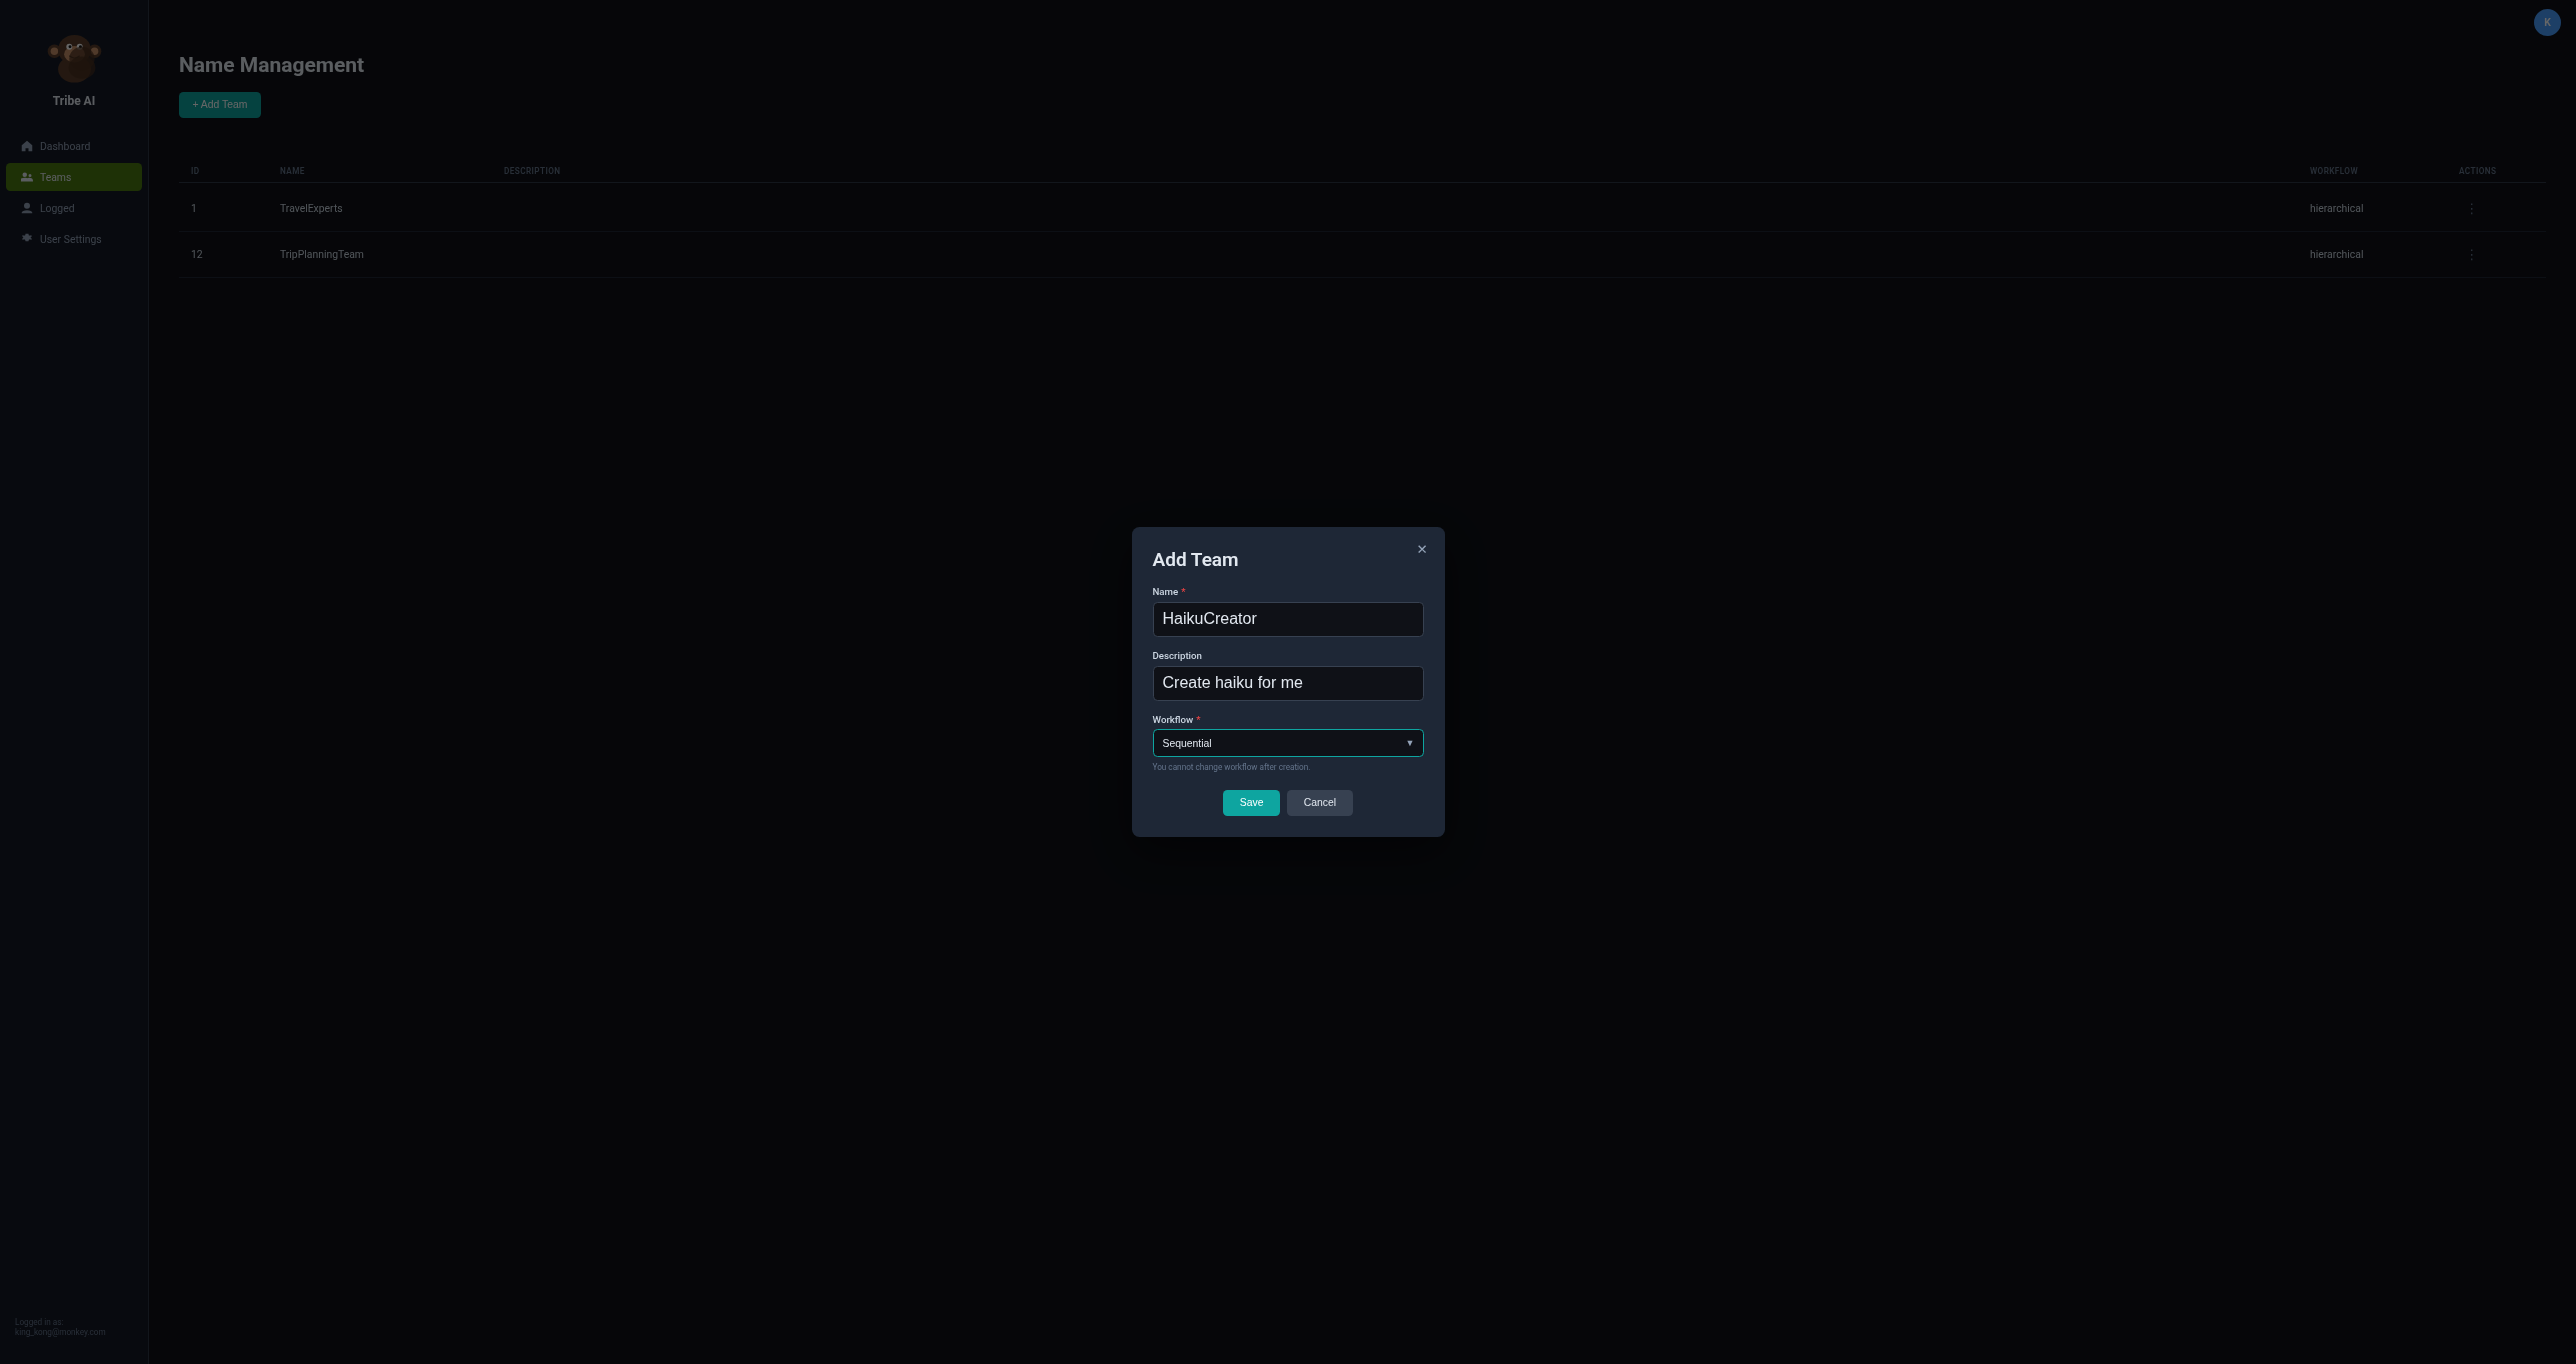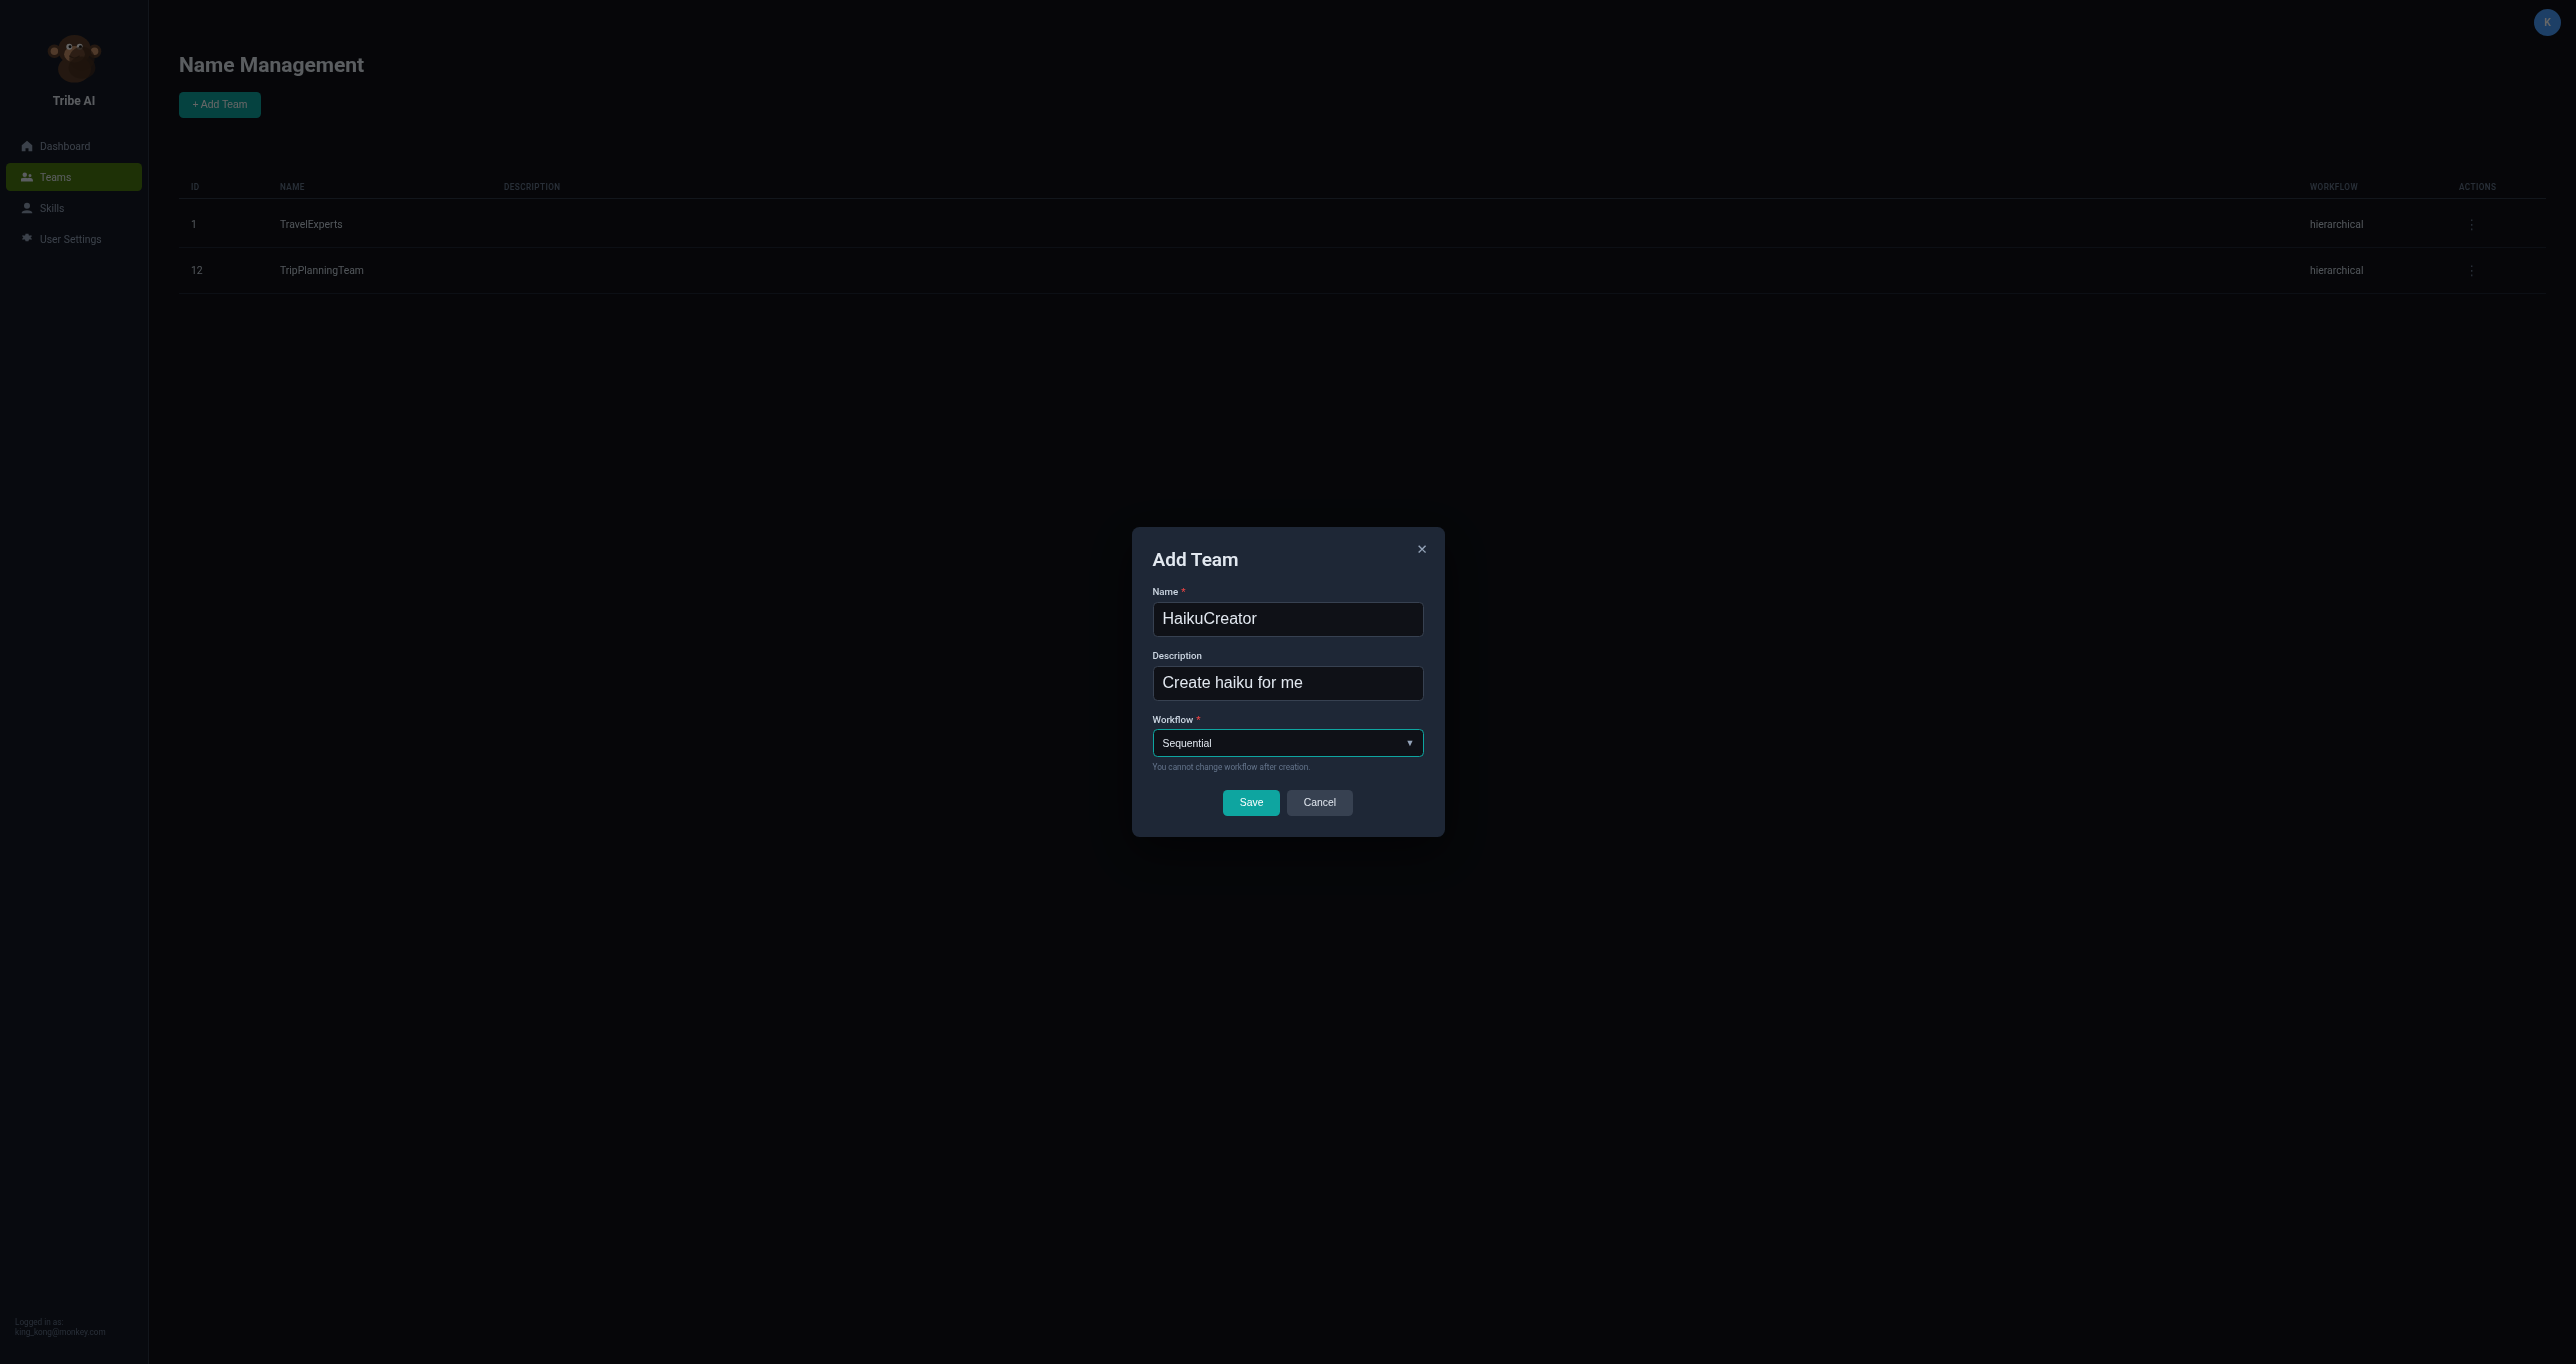--- a/index.html
+++ b/index.html
@@ -115,21 +115,21 @@
       align-items: center;
       gap: 4.5px;
       background: #0ea5a0;
       color: white;
       border: none;
       padding: 7.5px 13.4px;
       border-radius: 4.5px;
       font-size: 10.4px;
       font-weight: 500;
       cursor: pointer;
-      margin-bottom: 34px;
+      margin-bottom: 18px;
     }
 
     
     .table-container { width: 100%; margin-top: 24px; }
     .table-header {
       display: grid;
       grid-template-columns: 89px 224px 1fr 149px 75px;
       padding: 6px 12px;
       border-bottom: 0.7px solid #2d3748;
       margin-bottom: 3px;
@@ -331,21 +331,21 @@
     </span>
     <span>Teams</span>
   </div>
 
   <div class="nav-item">
     <span class="nav-icon">
       <svg width="12" height="12" viewBox="0 0 16 16" fill="currentColor">
           <path d="M8 1a4 4 0 100 8A4 4 0 008 1zm0 10c-4 0-7 2-7 3v1h14v-1c0-1-3-3-7-3z"></path>
         </svg>
     </span>
-    <span>Skills</span>
+    <span>Logged</span>
   </div>
 
   <div class="nav-item">
     <span class="nav-icon">
       <svg width="12" height="12" viewBox="0 0 16 16" fill="currentColor">
           <path d="M8 5a3 3 0 100 6A3 3 0 008 5zm6.5 2.5l-1.5-.9c.03-.2.05-.4.05-.6s-.02-.4-.05-.6l1.5-.9-1-1.73-1.5.9C11.6 3.28 11 3 10.3 2.85L10 1H6l-.3 1.85C5 3 4.4 3.28 3.95 3.6l-1.5-.9-1 1.73 1.5.9C2.92 5.6 2.9 5.8 2.9 6s.02.4.05.6l-1.5.9 1 1.73 1.5-.9c.45.32 1.05.6 1.75.75L6 11h4l.3-1.85c.7-.15 1.3-.43 1.75-.75l1.5.9 1-1.73z"></path>
         </svg>
     </span>
     <span>User Settings</span>
   </div>

